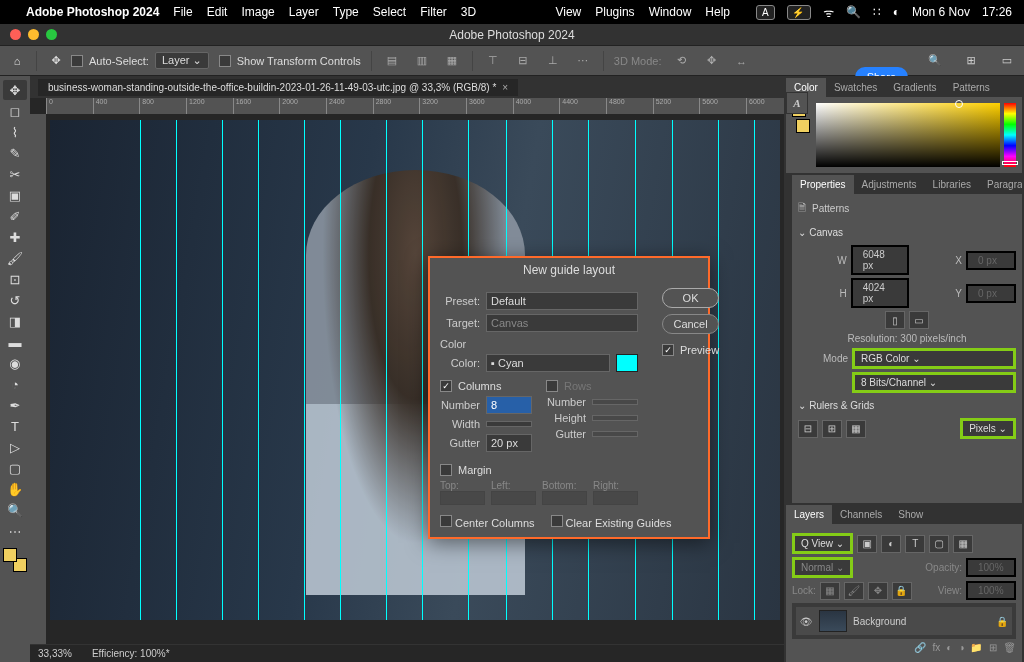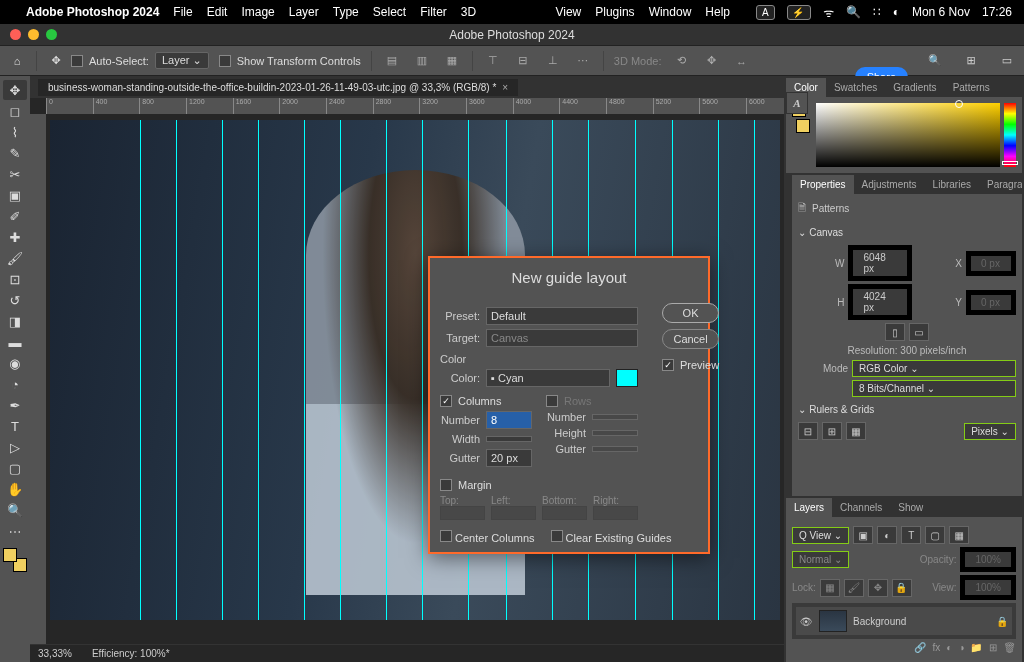--- a/index.html
+++ b/index.html
@@ -74,36 +74,36 @@
   .color-swatches-mini { width: 20px; }
   .color-swatches-mini .fg2 { width:14px; height:14px; background:#f0d060; border:1px solid #000; margin-bottom:2px; }
   .color-swatches-mini .bg2 { width:14px; height:14px; background:#f0d060; border:1px solid #000; margin-left:4px; }
   .color-field { flex: 1; background: linear-gradient(to bottom, rgba(0,0,0,0) 0%, #000 100%), linear-gradient(to right, #fff 0%, #ffd000 100%); position: relative; }
   .color-field .ring { position:absolute; top:-3px; right:20%; width:8px; height:8px; border:1px solid #fff; border-radius:50%; }
   .hue-strip { width: 12px; background: linear-gradient(to bottom, #f00, #ff0, #0f0, #0ff, #00f, #f0f, #f00); position:relative; }
   .hue-strip .slider { position:absolute; bottom:2px; left:-2px; right:-2px; height:4px; border:1px solid #fff; }
   
   .prop-row { display: flex; align-items: center; gap: 4px; margin: 3px 0; }
   .prop-row label { width: 50px; text-align: right; color: #bbb; }
-  .prop-row .val { background: #3a3a3a; padding: 2px 10px; min-width: 50px; border:5px solid #000000; }
+  .prop-row .val { background: #3a3a3a; padding: 2px 10px; min-width: 50px; border:2px solid #000000; }
   .prop-row .val.dim { color:#666; }
   .section-header { color: #ddd; padding: 4px 0; font-size:10px; }
   .section-header::before { content: "⌄ "; }
-  .small-select { background:#3a3a3a; border:1px solid #84cc16; color:#ddd; padding:2px 6px; font-size:10px; }
+  .small-select { background:#3a3a3a; border:3px solid #84cc16; color:#ddd; padding:2px 6px; font-size:10px; }
   .icon-btn { width:20px; height:18px; background:#3a3a3a; border:1px solid #666; display:inline-flex; align-items:center; justify-content:center; font-size:10px; }
   
   .layers-list { background: #3a3a3a; padding: 4px; }
   .layer-row { display: flex; align-items: center; gap: 6px; padding: 3px; background:#4a4a4a; }
   .layer-thumb { width: 28px; height: 22px; background: linear-gradient(#2a3542, #3a4a5a); border: 1px solid #222; }
   .eye-icon { width: 14px; text-align:center; }
   .lock-icon { margin-left: auto; color:#888; }
   
   
   .dialog { position: absolute; left: 428px; top: 256px; width: 282px; background: #535353; border: 2px solid #ff6a2a; box-shadow: 0 4px 20px rgba(0,0,0,0.5); font-size: 11px; color:#ddd; }
-  .dialog-title { text-align: center; padding: 11px; background: #535353; font-size:15px; }
+  .dialog-title { text-align: center; padding: 5px; background: #535353; font-size:12px; }
   .dialog-body { display: flex; padding: 6px 10px 10px 10px; gap: 24px; }
   .dialog-fields { flex: 1; }
   .dialog-buttons { width: 62px; display: flex; flex-direction: column; gap: 6px; align-items: stretch; }
   .dlg-btn { background: #535353; border: 1px solid #888; border-radius: 11px; padding: 3px 0; color: #ddd; font-size: 11px; text-align:center; }
   .dlg-btn.primary { border-color: #aaa; }
   .dlg-row { display: flex; align-items: center; gap: 6px; margin: 4px 0; }
   .dlg-row label { width: 40px; text-align: right; color: #ccc; }
   .dlg-select, .dlg-input { background: #3a3a3a; border: 1px solid #666; color: #ddd; padding: 2px 4px; font-size: 11px; flex:1; }
   .dlg-input.narrow { flex:none; width:46px; }
   .dlg-input.sel { background:#2760a8; color:#fff; }

